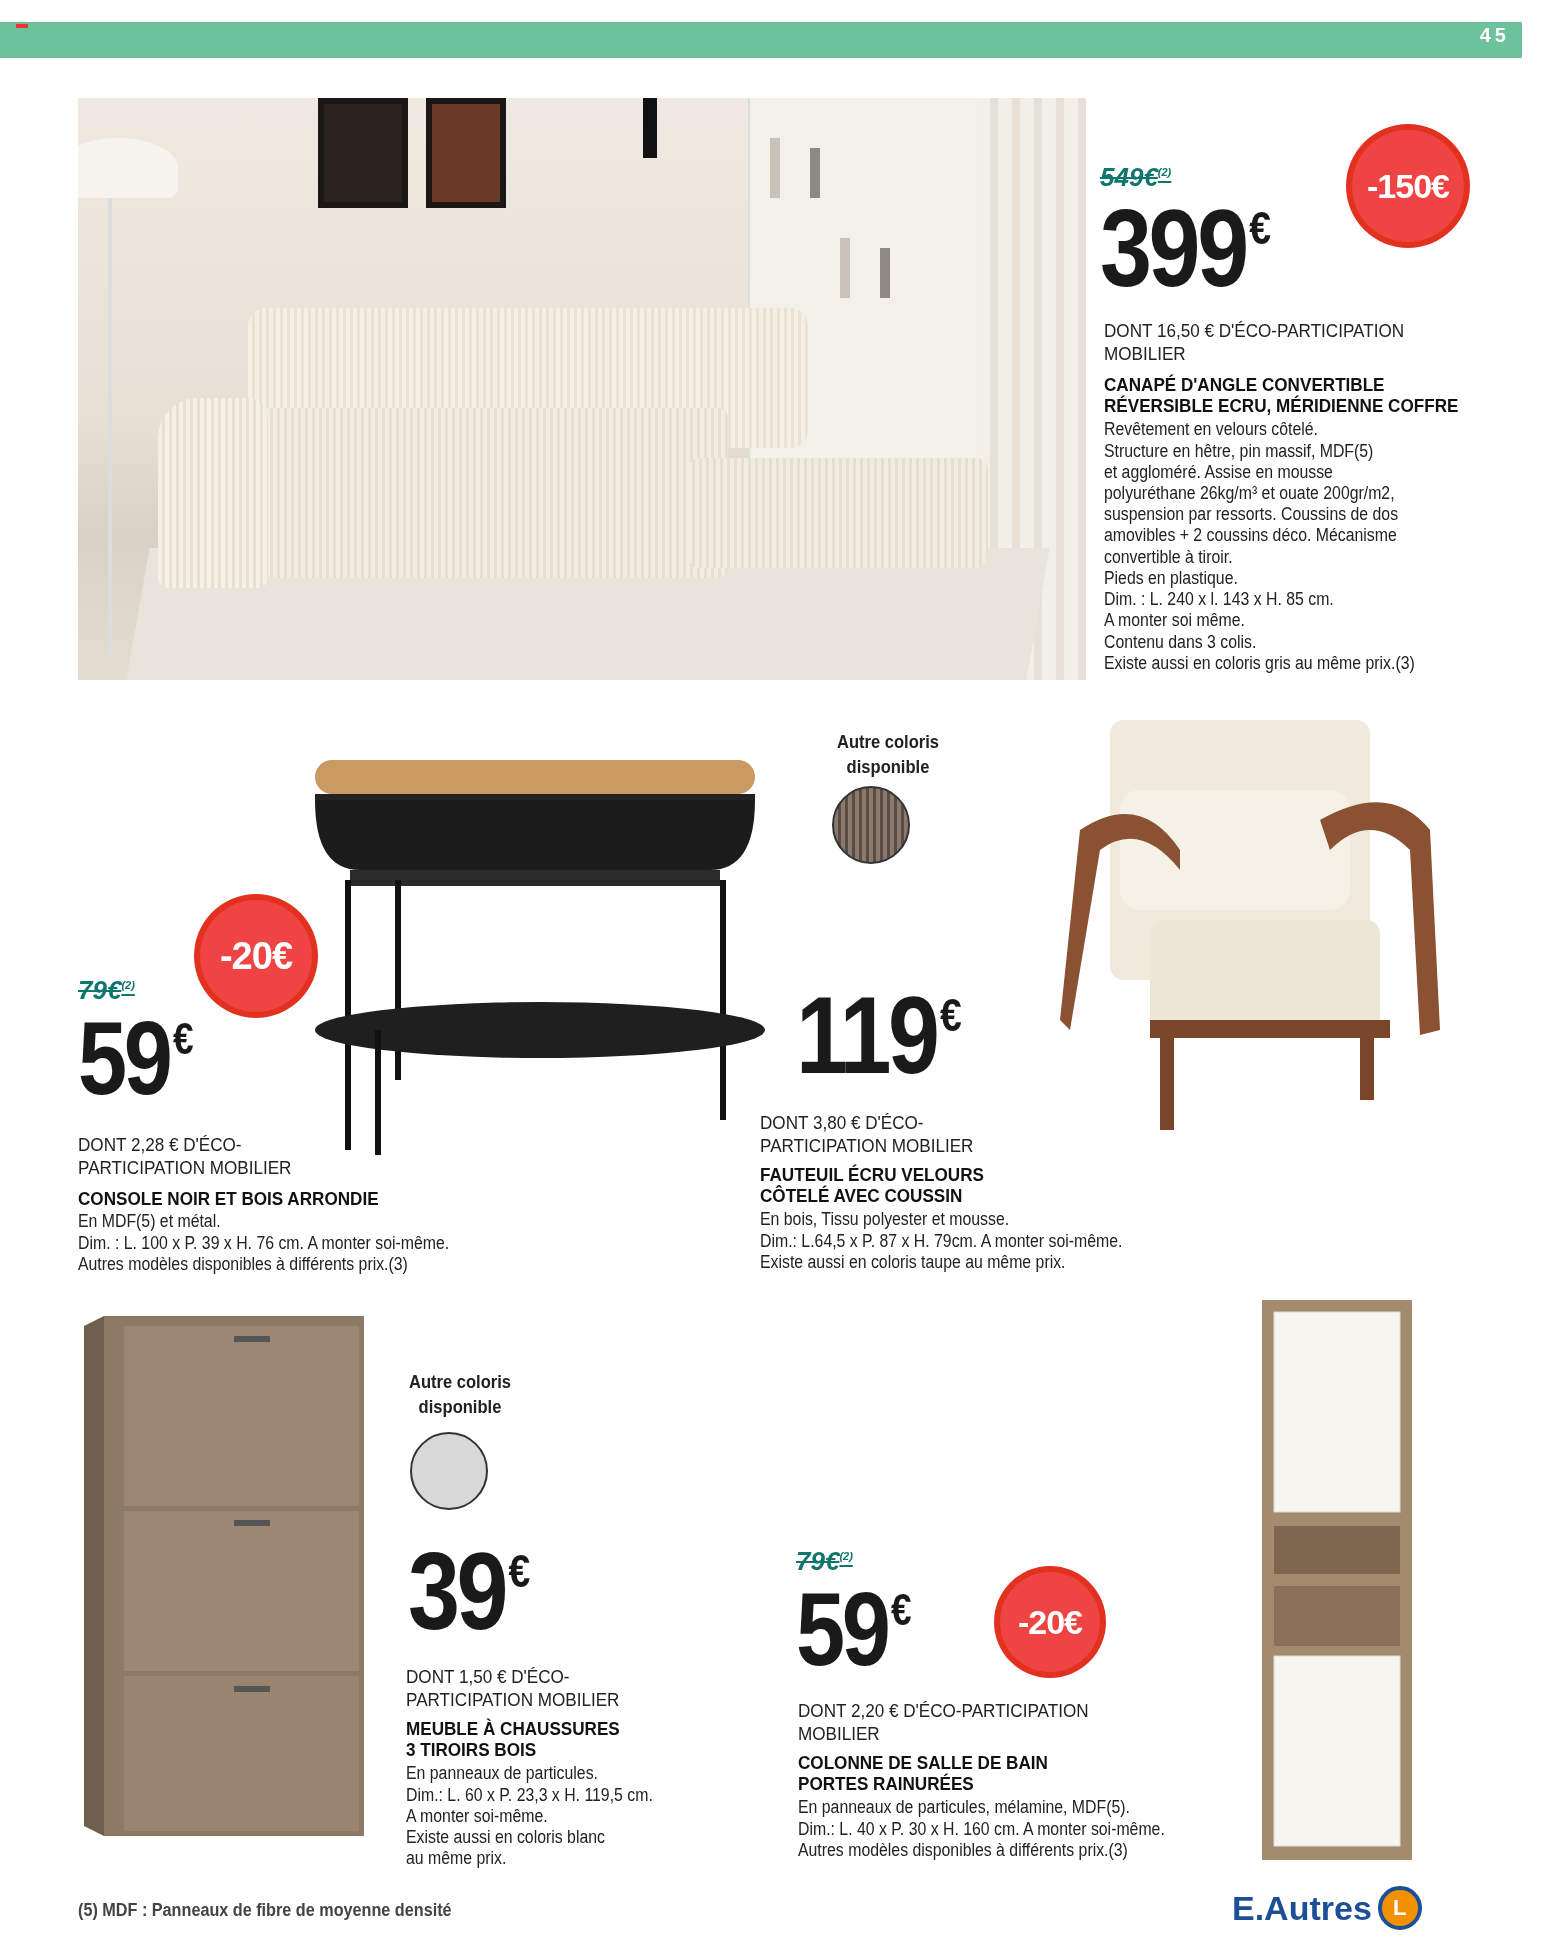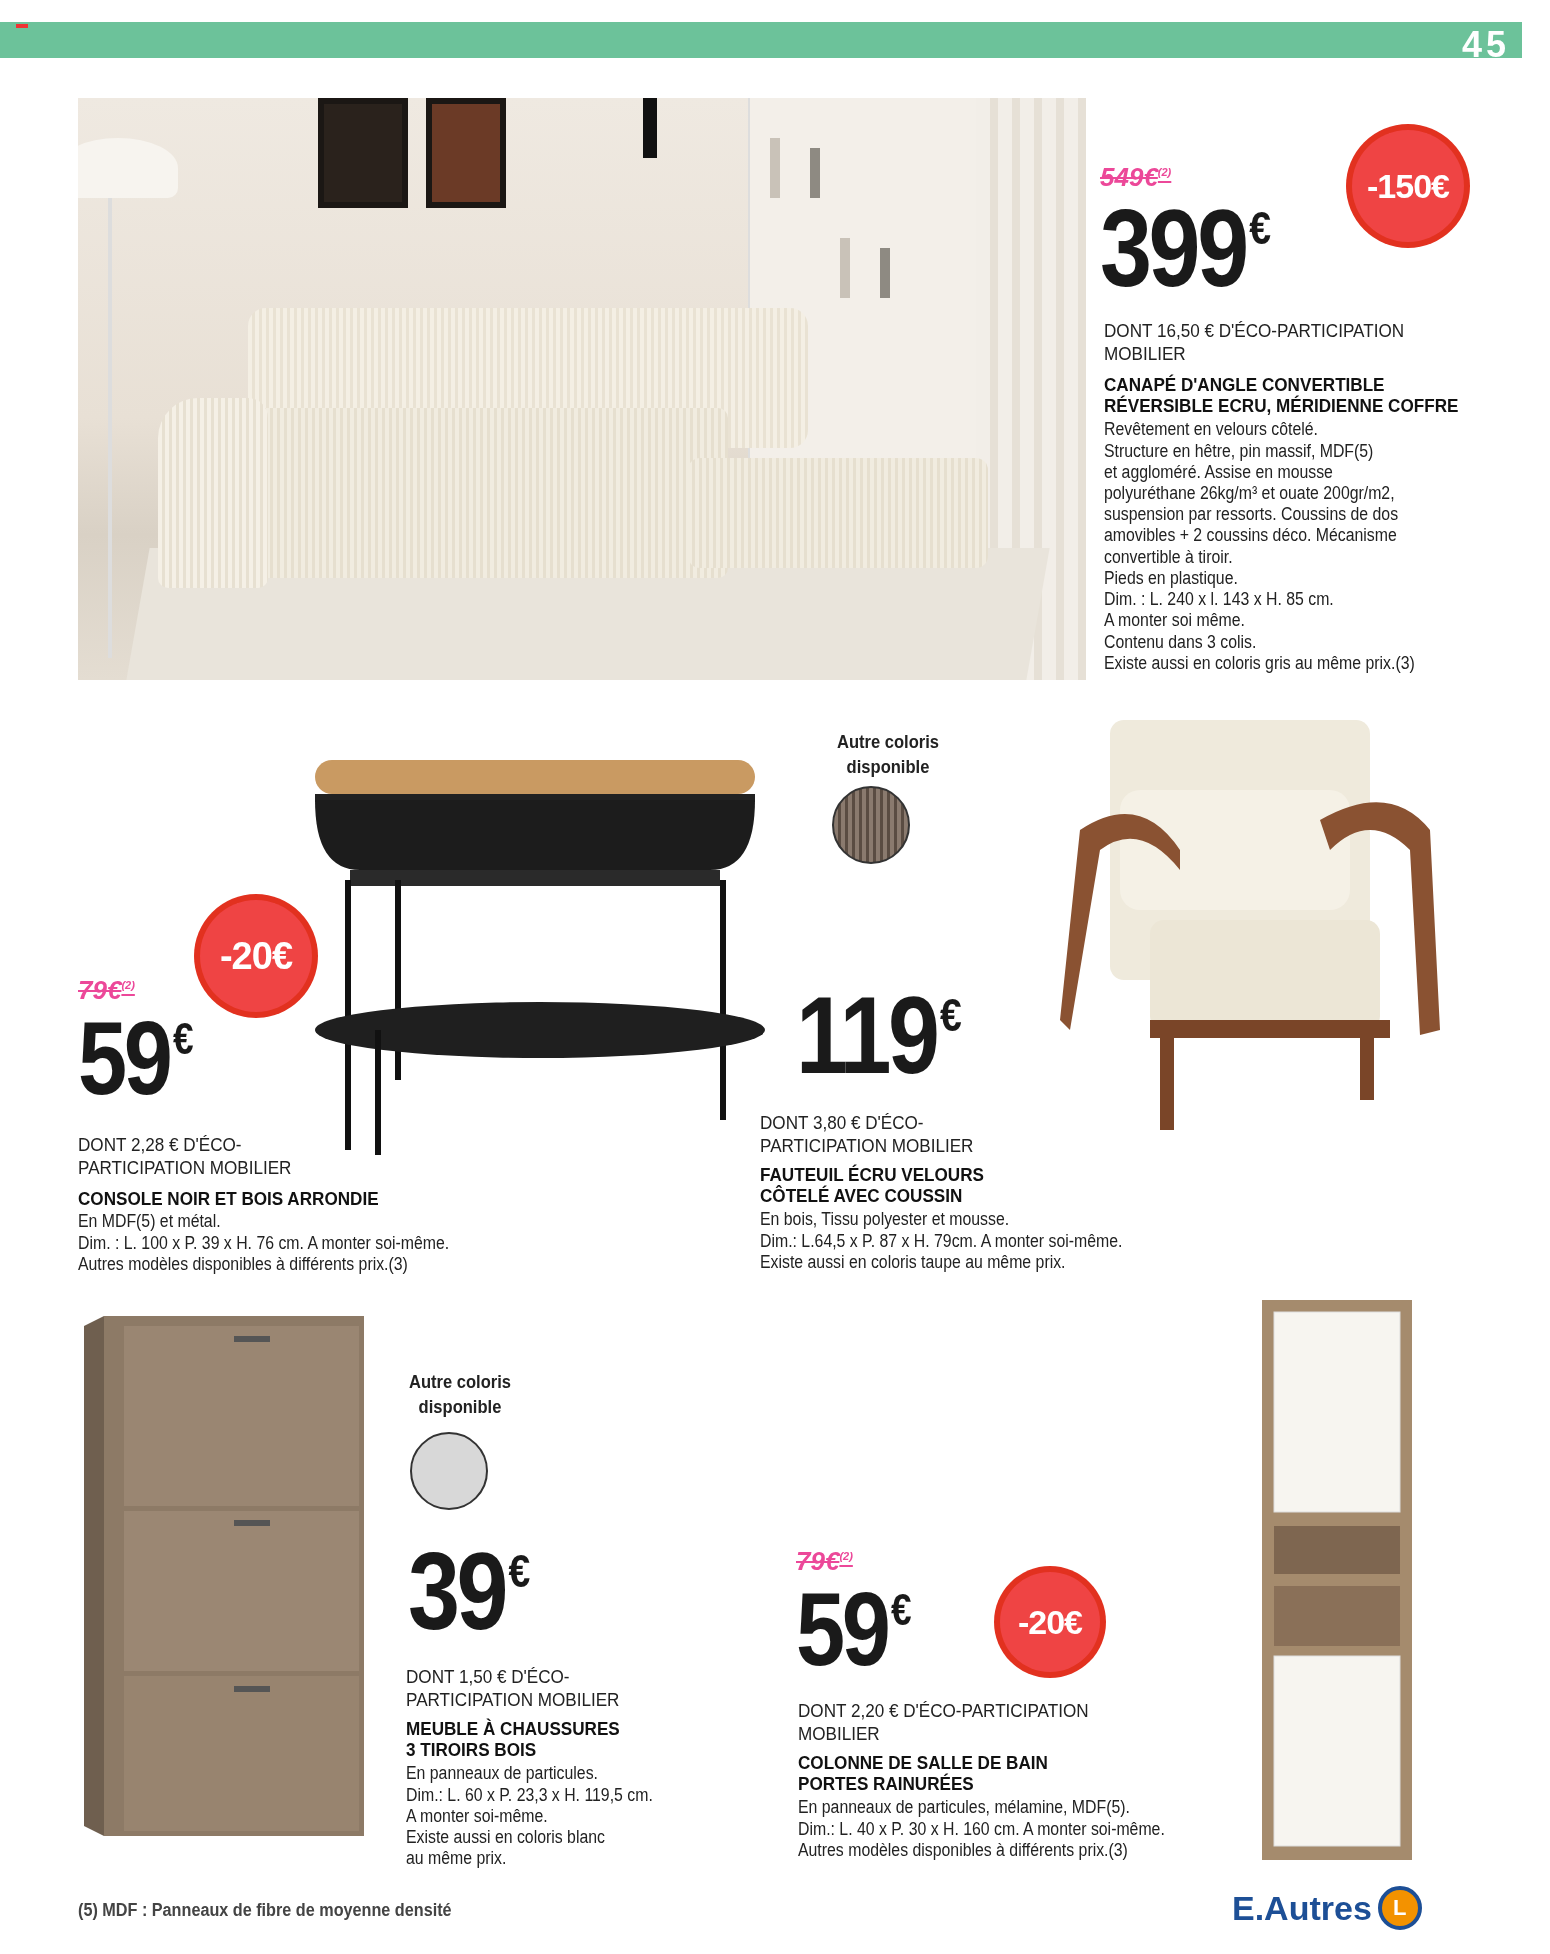--- a/index.html
+++ b/index.html
@@ -2,41 +2,41 @@
 <html><head>
 <meta charset="utf-8">
 <style>
   * { box-sizing: border-box; margin: 0; padding: 0; }
   html, body { width: 1550px; height: 1954px; background: #ffffff; overflow: hidden; }
   body { position: relative; font-family: "Liberation Sans", sans-serif; color: #222; }
 
   .topbar { position: absolute; left: 0; top: 0; width: 1550px; height: 58px; background: #ffffff; }
   .topbar .band { position: absolute; left: 0; top: 22px; width: 1522px; height: 36px; background: #6cc29a; }
   .topbar .flag { position: absolute; left: 16px; top: 24px; width: 12px; height: 4px; background: #e33; }
-  .topbar .pagenum { position: absolute; right: 40px; top: 24px; color: #fff; font-weight: bold; font-size: 36px; letter-spacing: 4px; }
+  .topbar .pagenum { position: absolute; right: 40px; top: 24px; color: #fff; font-weight: bold; font-size: 20px; letter-spacing: 4px; }
 
   .photo { position: absolute; overflow: hidden; }
   .photo-room { left: 78px; top: 98px; width: 1008px; height: 582px;
     background: linear-gradient(180deg,#efe9e1 0%,#e8e0d5 55%,#d9d1c5 75%,#e4ddd2 100%); }
   .wall-frame { position: absolute; background: #2a221c; border: 6px solid #1b1714; }
   .shelf { position: absolute; left: 670px; top: 0; width: 260px; height: 360px; background: #f3efe9; border-left: 2px solid #ddd; }
   .shelf .book { position: absolute; width: 10px; background: #c9c2b8; }
   .curtain { position: absolute; right: 0; top: 0; width: 110px; height: 582px; background: repeating-linear-gradient(90deg,#f2eee8 0 14px,#e6e0d6 14px 22px); }
   .lamp-stand { position: absolute; left: 30px; top: 60px; width: 4px; height: 500px; background: #ddd; }
   .lamp-shade { position: absolute; left: -20px; top: 40px; width: 120px; height: 60px; background: #f7f4ef; border-radius: 50% 50% 10px 10px; }
   .rug { position: absolute; left: 60px; top: 450px; width: 900px; height: 132px; background: #e9e4db; transform: skewX(-10deg); }
   .sofa-body { position: absolute; left: 90px; top: 310px; width: 560px; height: 170px; background: repeating-linear-gradient(90deg,#f1ece0 0 4px,#e6dfcf 4px 7px); border-radius: 30px 10px 10px 10px; }
   .sofa-back { position: absolute; left: 170px; top: 210px; width: 560px; height: 140px; background: repeating-linear-gradient(90deg,#f4efe4 0 4px,#e9e2d3 4px 7px); border-radius: 18px; }
   .sofa-chaise { position: absolute; left: 610px; top: 360px; width: 300px; height: 110px; background: repeating-linear-gradient(90deg,#f1ece0 0 4px,#e6dfcf 4px 7px); border-radius: 12px; }
   .sofa-arm { position: absolute; left: 80px; top: 300px; width: 110px; height: 190px; background: repeating-linear-gradient(90deg,#f5f0e6 0 4px,#e7e0d1 4px 7px); border-radius: 40px 20px 10px 10px; }
 
   .product-img { position: absolute; }
 
   .price-block { position: absolute; }
-  .old-price { font-weight: bold; font-style: italic; color: #ec4899; text-decoration: line-through; font-size: 26px; }
+  .old-price { font-weight: bold; font-style: italic; color: #0f766e; text-decoration: line-through; font-size: 26px; }
   .old-price sup { font-size: 11px; }
   .big-price { font-weight: bold; color: #1a1a1a; line-height: 1; letter-spacing: -4px; transform: scaleX(0.85); transform-origin: left; display: inline-block; }
   .big-price .euro { font-size: 0.42em; vertical-align: top; letter-spacing: 0; margin-left: 4px; position: relative; top: 0.25em; }
 
   .badge { position: absolute; border-radius: 50%; background: #ef4444; color: #fff; font-weight: bold; display: flex; align-items: center; justify-content: center;
     box-shadow: 0 0 0 6px #e2311f; letter-spacing: -1px; }
   .badge::before { content: ""; position: absolute; inset: -10px; border-radius: 50%;
     background: radial-gradient(circle,#e2311f 60%,transparent 61%); z-index: -1; }
 
   .eco { font-size: 19px; color: #222; line-height: 1.2; transform: scaleX(0.9); transform-origin: left; }

